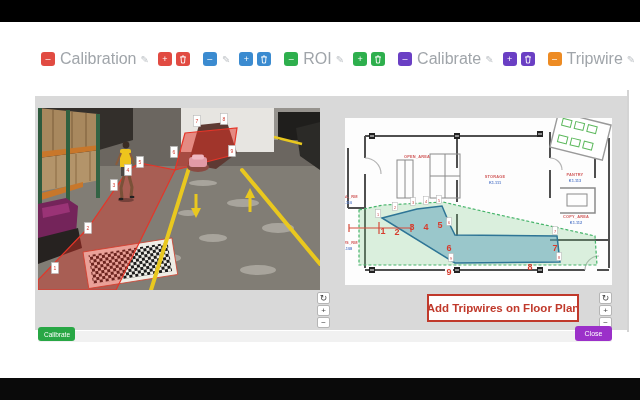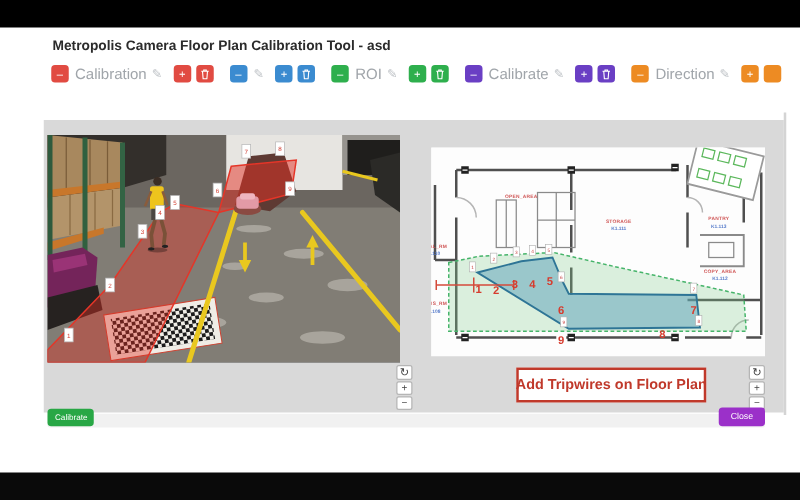--- a/index.html
+++ b/index.html
@@ -11,38 +11,38 @@
   .edge-line{position:absolute;left:627px;top:90px;width:2px;height:242px;background:#d4d4d4;}
 
   
   .toolbar{position:absolute;left:41px;top:51px;height:16px;display:flex;align-items:center;}
   .tgroup{display:flex;align-items:center;margin-right:13px;}
   .chip,.sqbtn{width:14px;height:14px;border-radius:3px;display:flex;align-items:center;justify-content:center;
         color:#fff;font-size:9px;line-height:1;cursor:pointer;border:none;padding:0;}
   .chip{margin-right:5px;}
   .sqbtn{margin-left:4px;}
   .sqbtn svg{display:block;}
-  .tlabel{font-size:12px;color:#a0a5aa;margin-right:4px;}
+  .tlabel{font-size:16px;color:#a0a5aa;margin-right:4px;}
   .pencil{font-size:10px;color:#bfc3c7;margin-right:5px;}
   .c-red{background:#e14b42;} .c-blue{background:#3b8bd0;} .c-green{background:#2eaf4d;}
   .c-purple{background:#6a3fc4;} .c-orange{background:#ed8b23;}
 
   
   .workspace{position:absolute;left:35px;top:96px;width:592px;height:234px;background:#d9d9d9;}
   .camera-view{position:absolute;left:3px;top:12px;width:282px;height:182px;background:#555;cursor:crosshair;}
   .floor-view{position:absolute;left:310px;top:22px;width:267px;height:167px;background:#fcfcfc;cursor:crosshair;}
   .camera-view svg,.floor-view svg{display:block;width:100%;height:100%;}
 
   .zoomstack{position:absolute;width:13px;}
   .zs-cam{left:282px;top:196px;} .zs-fp{left:564px;top:196px;}
   .zbtn{width:13px;height:11px;background:#fff;border:1px solid #b5b5b5;border-radius:2px;
         font-size:8px;line-height:9px;text-align:center;color:#444;padding:0;display:block;margin-bottom:1px;cursor:pointer;}
   .zbtn.ref{height:12px;font-size:9px;}
 
-  .banner{position:absolute;left:378px;top:198px;width:148px;height:24px;background:#fff;
+  .banner{position:absolute;left:392px;top:198px;width:148px;height:24px;background:#fff;
           border:2px solid #c0392b;color:#c0392b;font-size:11.5px;font-weight:bold;
           display:flex;align-items:center;justify-content:center;white-space:nowrap;}
 
   .hscroll{position:absolute;left:38px;top:331px;width:574px;height:11px;background:#f1f1f1;border-radius:2px;}
   .btn-calibrate{position:absolute;left:38px;top:327px;width:37px;height:14px;background:#28a745;border:none;
         border-radius:3px;color:#fff;font-size:6.5px;font-family:"Liberation Sans",sans-serif;cursor:pointer;}
   .btn-close{position:absolute;left:575px;top:326px;width:37px;height:15px;background:#9b30c9;border:none;
         border-radius:3px;color:#fff;font-size:7px;font-family:"Liberation Sans",sans-serif;cursor:pointer;}
 
   
@@ -56,21 +56,20 @@
   .wall{stroke:#4f4f4f;stroke-width:2;fill:none;}
   .wall-thin{stroke:#8a8a8a;stroke-width:1.2;fill:none;}
   .furn{stroke:#8a8a8a;stroke-width:1;fill:none;}
 </style>
 </head>
 <body>
 
 <div class="screen">
   <div class="bar-top"></div>
 
-  <div class="page-title">Metropolis Camera Floor Plan Calibration Tool - asd</div>
 
   <div class="toolbar">
 
     <div class="tgroup">
       <button class="chip c-red">–</button>
       <span class="tlabel">Calibration</span>
       <span class="pencil">✎</span>
       <button class="sqbtn c-red">+</button>
       <button class="sqbtn c-red">
         <svg width="8" height="9" viewBox="0 0 8 9">
@@ -109,21 +108,21 @@
       <button class="sqbtn c-purple">+</button>
       <button class="sqbtn c-purple">
         <svg width="8" height="9" viewBox="0 0 8 9">
             <path d="M1 2h6M3 2V1h2v1M2 2l.5 6h3L6 2" stroke="#fff" stroke-width="0.9" fill="none"></path>
           </svg>
       </button>
     </div>
 
     <div class="tgroup">
       <button class="chip c-orange">–</button>
-      <span class="tlabel">Direction</span>
+      <span class="tlabel">Tripwire</span>
       <span class="pencil">✎</span>
       <button class="sqbtn c-orange">+</button>
       <button class="sqbtn c-orange">
         
       </button>
     </div>
   </div>
 
   <div class="workspace">
 

